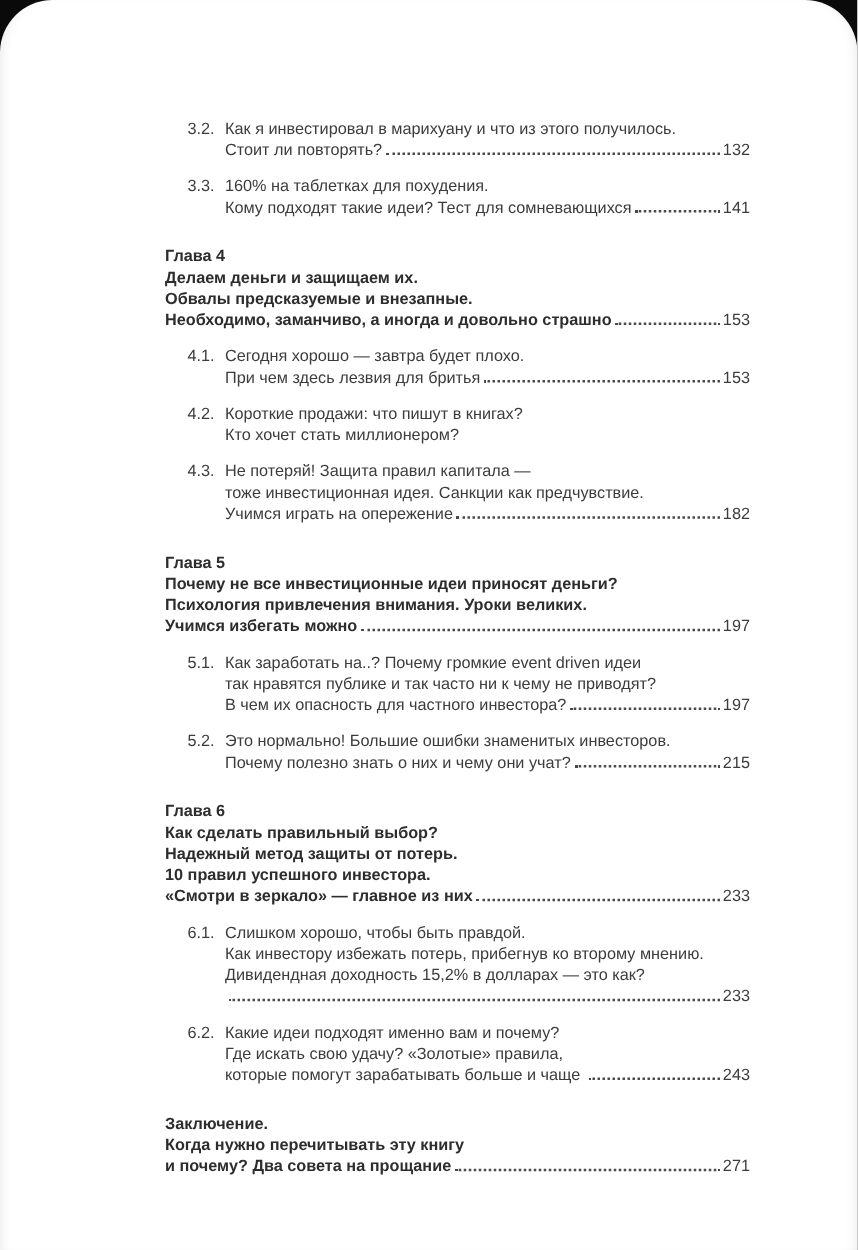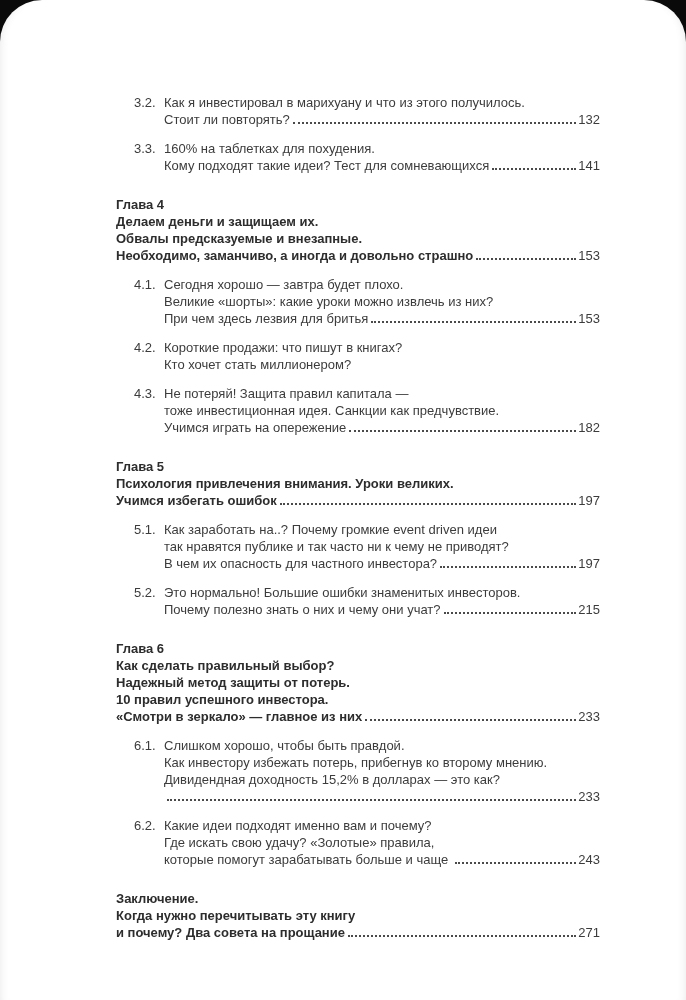--- a/index.html
+++ b/index.html
@@ -20,21 +20,21 @@
     position: absolute;
     inset: 0;
     background: #ffffff;
     border-radius: 42px 42px 0 0;
     box-shadow: inset 8px 0 10px -8px rgba(0,0,0,0.10),
                 inset -8px 0 10px -8px rgba(0,0,0,0.10);
   }
   .content {
     position: absolute;
     top: 94px;
-    left: 116px;
+    left: 132px;
     right: 86px;
     color: #3c3c3c;
     font-size: 13px;
   }
   .entry {
     display: flex;
     margin-bottom: 12px;
   }
   .entry.item {
     margin-left: 18px;
@@ -125,23 +125,20 @@
             </div>
           </div>
         </div>
         <div class="entry item">
           <span class="num">4.1.</span>
           <div class="lines">
             <div class="line">
               <span class="txt">Сегодня хорошо — завтра будет плохо.</span>
             </div>
             <div class="line">
-              <span class="txt">Великие «шорты»: какие уроки можно извлечь из них?</span>
-            </div>
-            <div class="line">
               <span class="txt">При чем здесь лезвия для бритья</span>
               <span class="leader"></span>
               <span class="pagenum">153</span>
             </div>
           </div>
         </div>
         <div class="entry item">
           <span class="num">4.2.</span>
           <div class="lines">
             <div class="line">
@@ -167,24 +164,27 @@
               <span class="pagenum">182</span>
             </div>
           </div>
         </div>
         <div class="entry chapter">
           <div class="lines">
             <div class="line">
               <span class="txt">Глава 5</span>
             </div>
             <div class="line">
+              <span class="txt">Почему не все инвестиционные идеи приносят деньги?</span>
+            </div>
+            <div class="line">
               <span class="txt">Психология привлечения внимания. Уроки великих.</span>
             </div>
             <div class="line">
-              <span class="txt">Учимся избегать ошибок</span>
+              <span class="txt">Учимся избегать можно</span>
               <span class="leader"></span>
               <span class="pagenum">197</span>
             </div>
           </div>
         </div>
         <div class="entry item">
           <span class="num">5.1.</span>
           <div class="lines">
             <div class="line">
               <span class="txt">Как заработать на..? Почему громкие event driven идеи</span>

